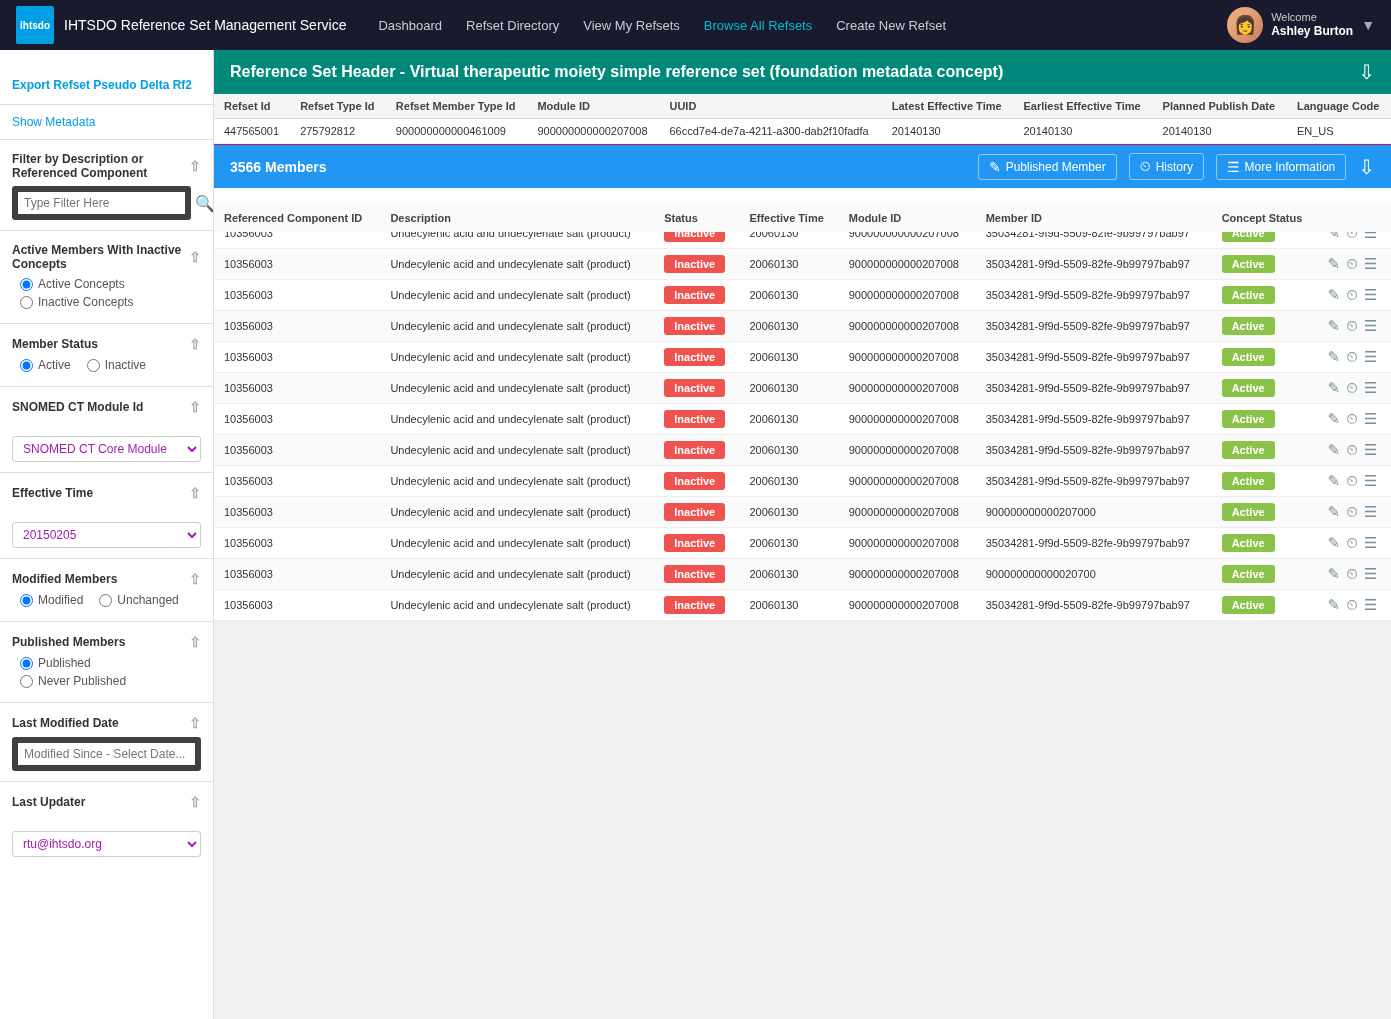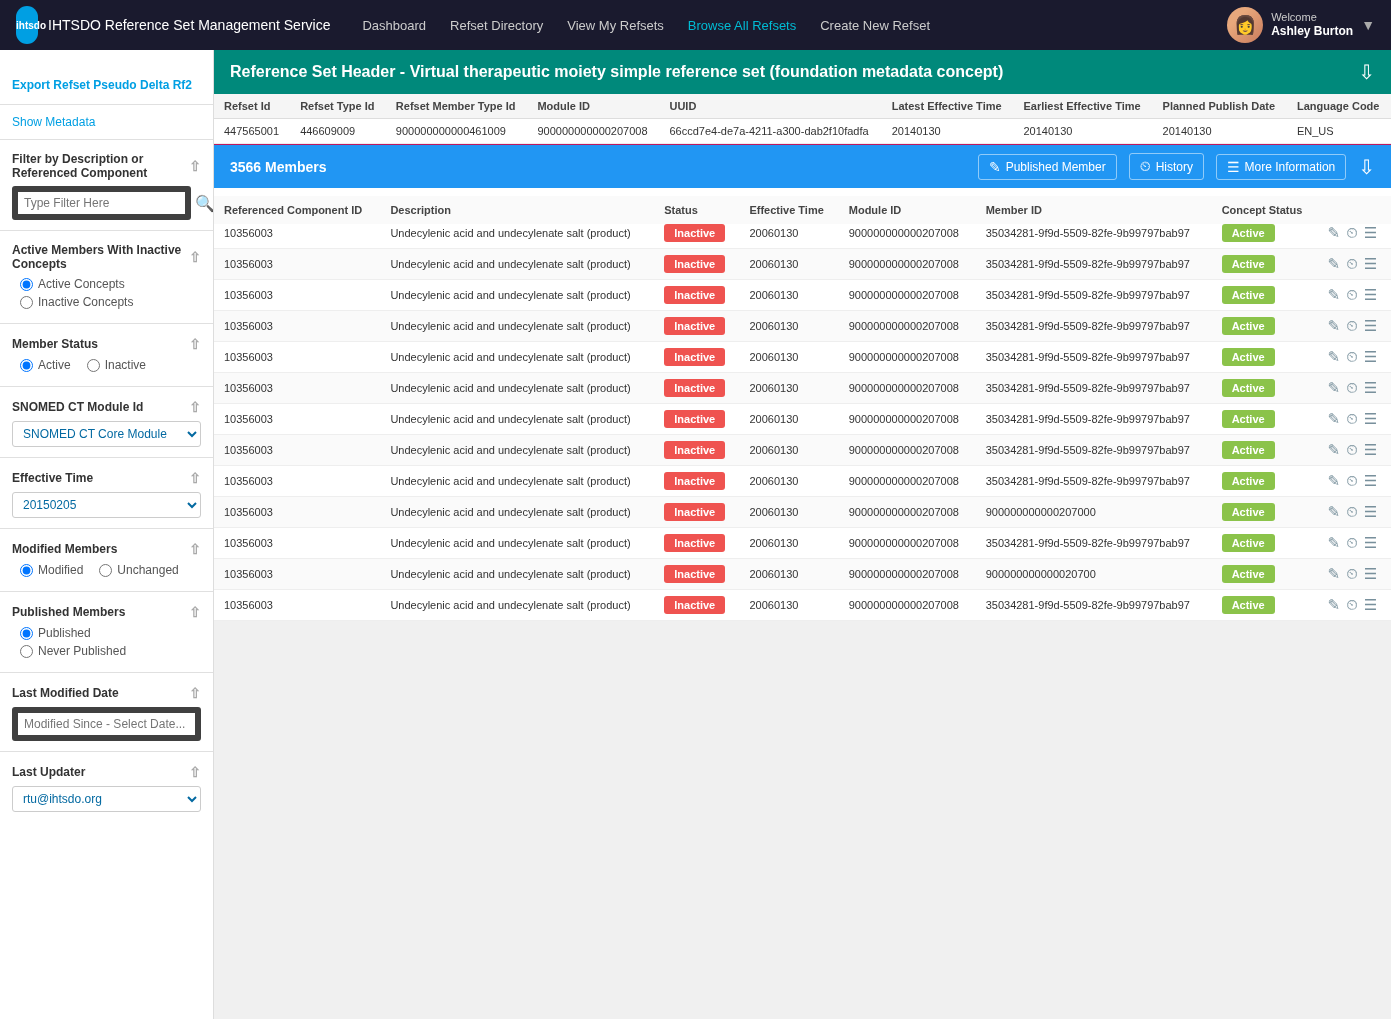--- a/index.html
+++ b/index.html
@@ -14,25 +14,25 @@
       padding: 0 16px;
       color: #fff;
     }
     .logo-area {
       display: flex;
       align-items: center;
       margin-right: 24px;
     }
     .logo-box {
       background: #009fe3;
-      width: 22px; height: 38px;
-      display: flex; align-items: center; justify-content: flex-start;
+      width: 38px; height: 38px;
+      display: flex; align-items: center; justify-content: center;
       font-size: 10px; color: #fff; font-weight: bold;
       margin-right: 10px;
-      border-radius: 12px;
+      border-radius: 2px;
     }
     .app-title {
       font-size: 14px; color: #fff; font-weight: normal;
     }
     .nav-links {
       display: flex; align-items: flex-start; flex: 1; gap: 8px;
     }
     .nav-link {
       color: #ccc; text-decoration: none; padding: 4px 8px; font-size: 13px; cursor: pointer;
     }
@@ -96,27 +96,27 @@
     .search-btn {
       background: none; border: none; cursor: pointer; color: #009fe3; font-size: 16px;
     }
     .radio-group { padding: 2px 12px 6px 20px; }
     .radio-item {
       display: flex; align-items: center; gap: 5px;
       margin-bottom: 4px; font-size: 12px; color: #555;
     }
     .radio-item input[type="radio"] { cursor: pointer; }
     .dropdown-select {
-      margin: 2px 12px 6px 12px;
+      margin: 17px 12px 6px 12px;
       border: 1px solid #ccc;
       border-radius: 3px;
       padding: 4px 6px;
       font-size: 12px;
       width: calc(100% - 24px);
-      color: #0369a1;
+      color: #a21caf;
       background: #fff;
       cursor: pointer;
     }
 
     
     .content-area {
       flex: 1; overflow: auto; display: flex; flex-direction: column;
     }
 
     
@@ -180,21 +180,21 @@
     }
     .data-table th {
       background: #fafafa;
       text-align: left;
       padding: 8px 10px;
       font-size: 11px;
       font-weight: bold;
       color: #444;
       border-bottom: 2px solid #ddd;
       white-space: nowrap;
-      position: sticky; top: 8px; z-index: 1;
+      position: sticky; top: 16px; z-index: 1;
     }
     .data-table td {
       padding: 6px 10px;
       font-size: 11px;
       color: #333;
       border-bottom: 1px solid #eee;
       vertical-align: middle;
     }
     .data-table tr:nth-child(even) td { background: #fafafa; }
     .status-badge {
@@ -400,21 +400,21 @@
             <th>UUID</th>
             <th>Latest Effective Time</th>
             <th>Earliest Effective Time</th>
             <th>Planned Publish Date</th>
             <th>Language Code</th>
           </tr>
         </thead>
         <tbody>
           <tr>
             <td>447565001</td>
-            <td>446609009</td>
+            <td>275792812</td>
             <td>900000000000461009</td>
             <td>900000000000207008</td>
             <td>66ccd7e4-de7a-4211-a300-dab2f10fadfa</td>
             <td>20140130</td>
             <td>20140130</td>
             <td>20140130</td>
             <td>EN_US</td>
           </tr>
         </tbody>
       </table>

